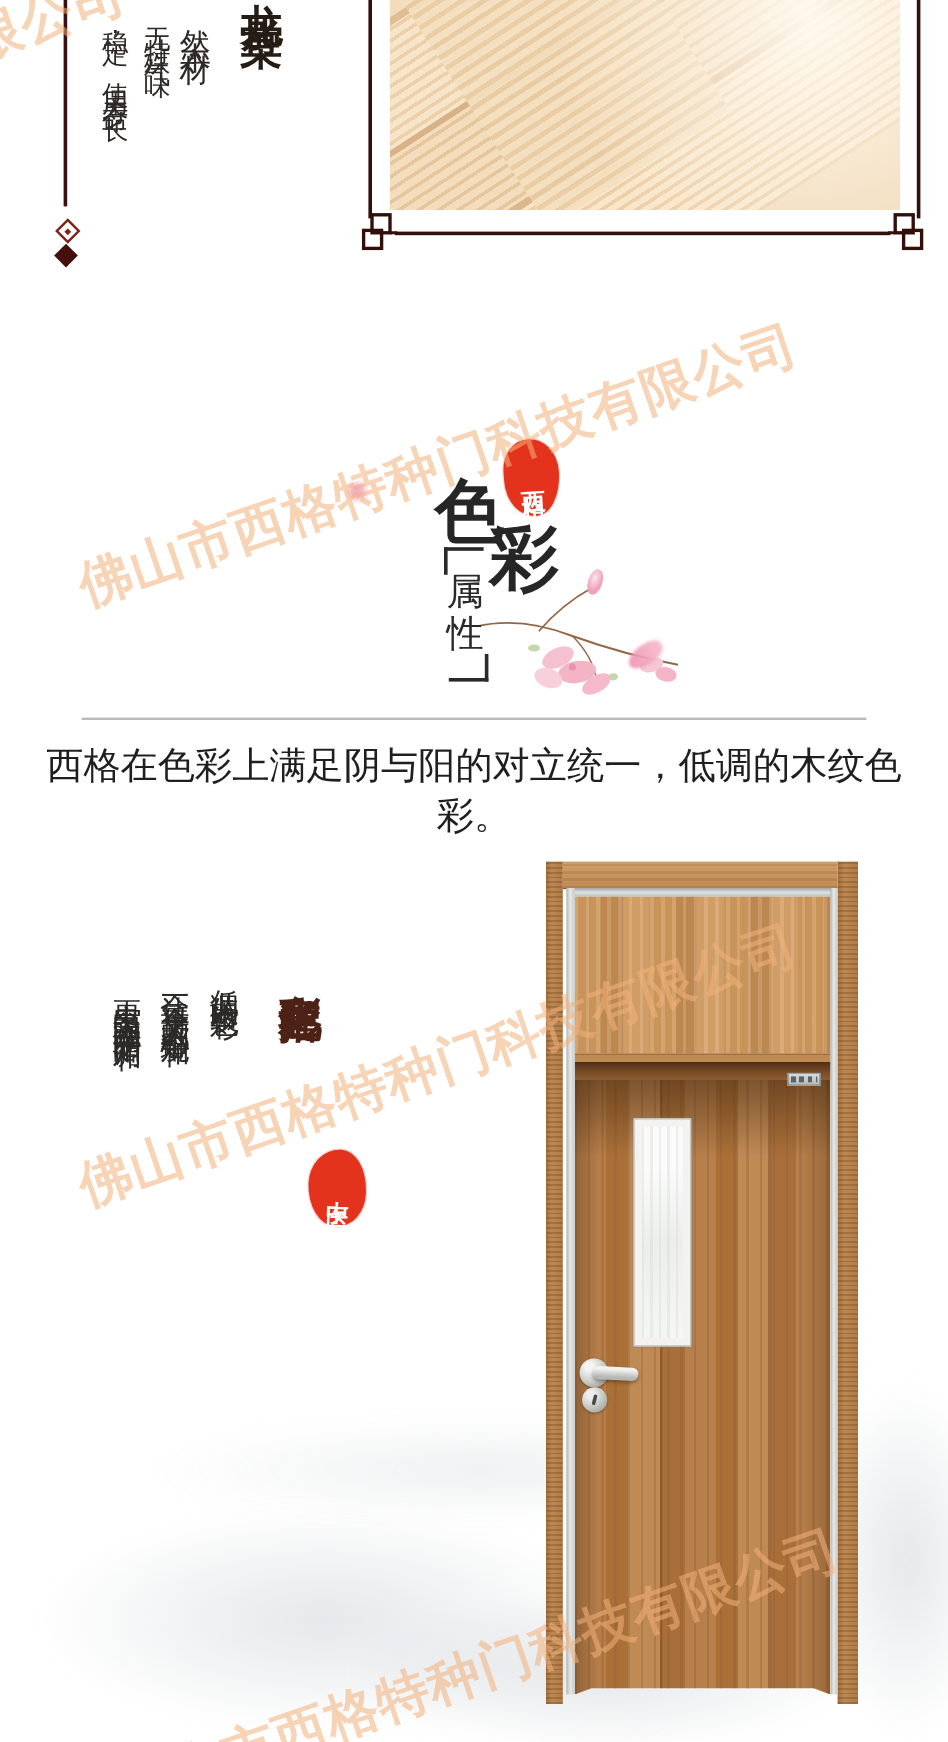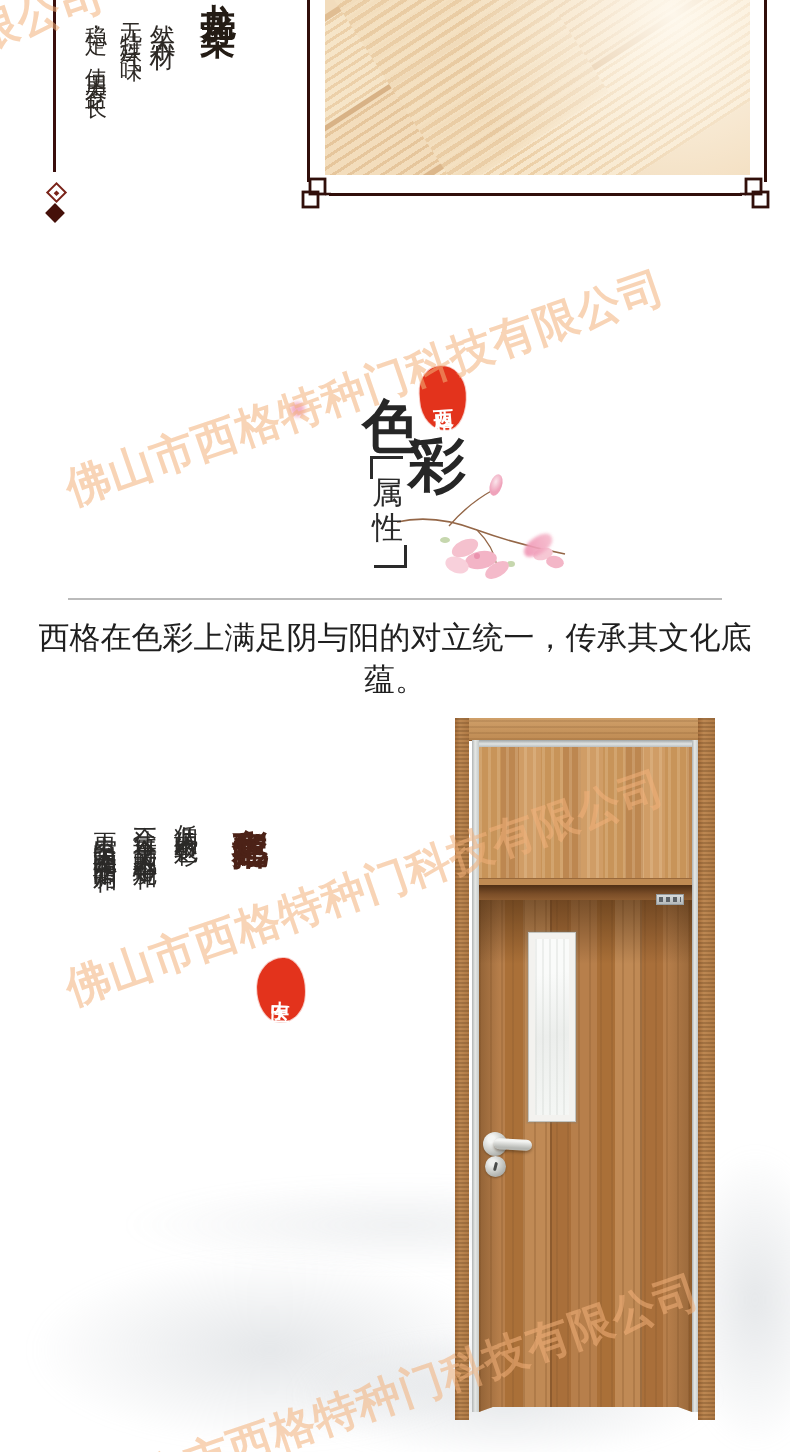--- a/index.html
+++ b/index.html
@@ -214,21 +214,21 @@
       <ellipse cx="150" cy="84" rx="10" ry="6" fill="#f6c3d1" transform="rotate(-15 150 84)"></ellipse>
       <ellipse cx="162" cy="92" rx="9" ry="6" fill="#f3b0c3" transform="rotate(10 162 92)"></ellipse>
       <circle cx="84" cy="86" r="3" fill="#e98aa8"></circle>
     </g>
   </svg>
   <div class="petal petal-left"></div>
   <div class="petal petal-br"></div>
 
   <div class="divider"></div>
   <div class="para">
-    <div>西格在色彩上满足阴与阳的对立统一，传承其文化底蕴。</div>
+    <div>西格在色彩上满足阴与阳的对立统一，低调的木纹色彩。</div>
   </div>
 
   <div class="vcol palette-title">色彩搭配</div>
   <div class="seal seal-zhongyi">中医</div>
   <div class="vcol pcol pc1">低调的木纹色彩</div>
   <div class="vcol pcol pc2">会让每一个进来的人都心境平和</div>
   <div class="vcol pcol pc3">更突出中医上强调的阴阳调和</div>
 
   <div class="fshadow fs1"></div>
   <div class="fshadow fs2"></div>

